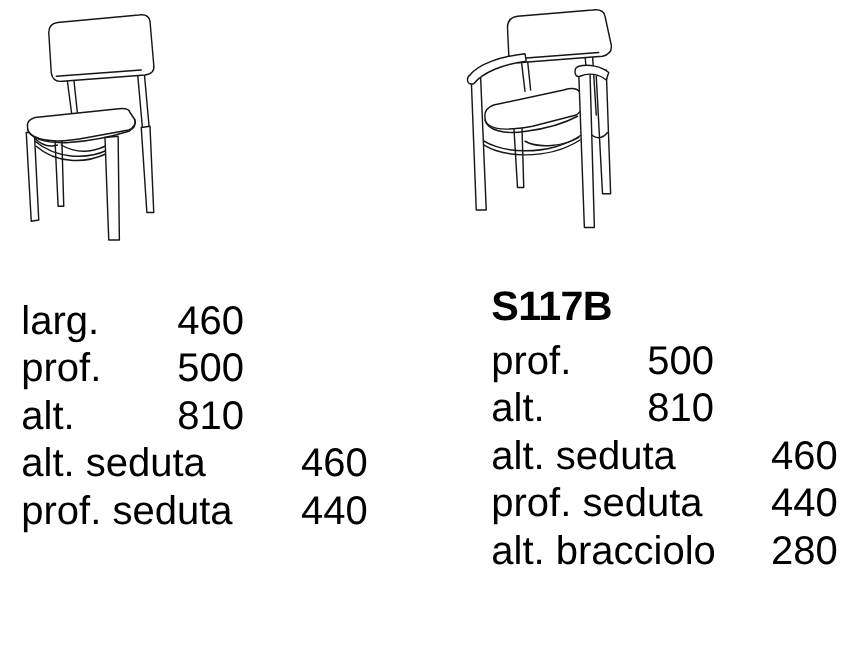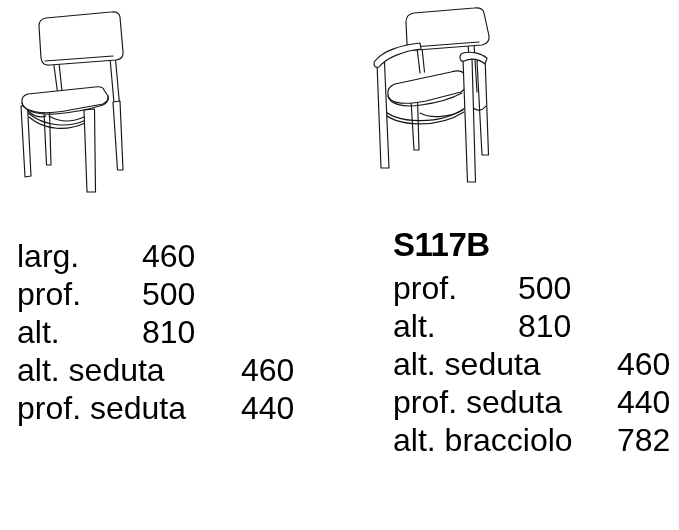--- a/index.html
+++ b/index.html
@@ -128,17 +128,17 @@
     <div class="spec-row wide">
       <span class="label">alt. seduta</span>
       <span class="value">460</span>
     </div>
     <div class="spec-row wide">
       <span class="label">prof. seduta</span>
       <span class="value">440</span>
     </div>
     <div class="spec-row wide">
       <span class="label">alt. bracciolo</span>
-      <span class="value">782</span>
+      <span class="value">280</span>
     </div>
   </div>
 
 </div>
 
 </body></html>

